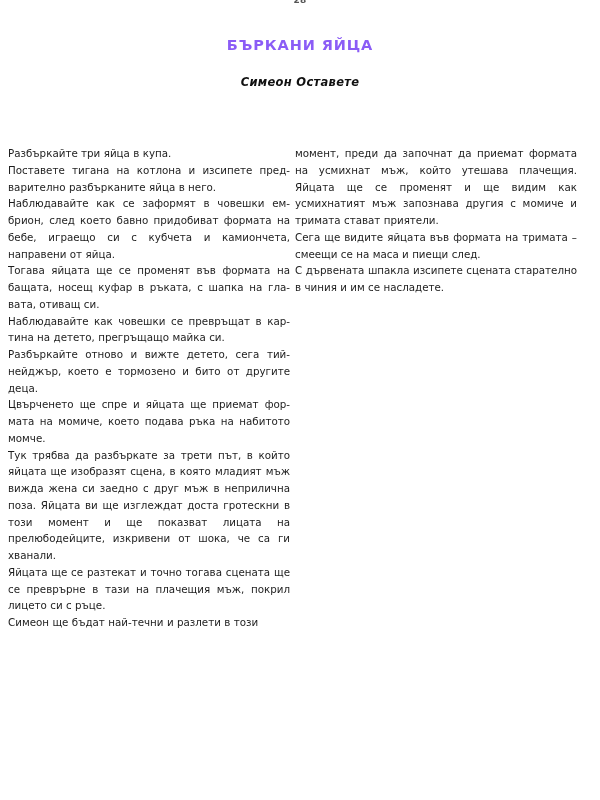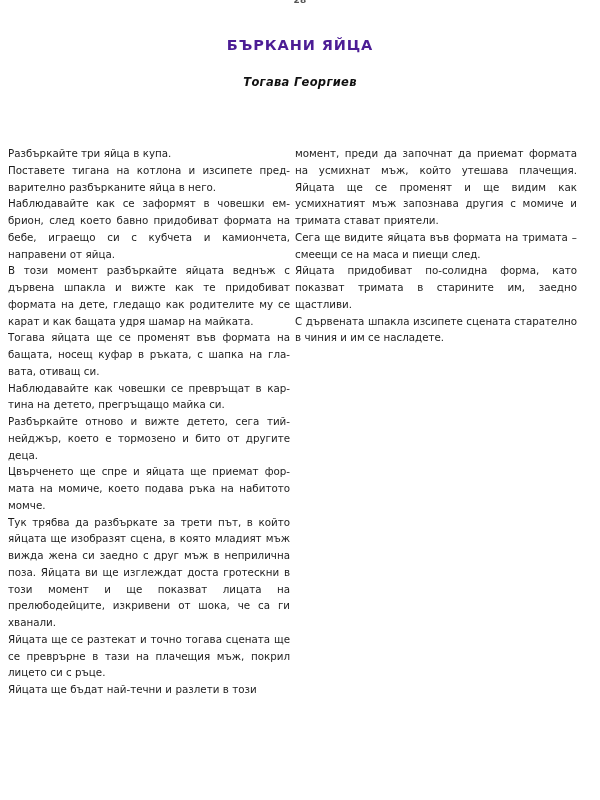--- a/index.html
+++ b/index.html
@@ -49,21 +49,21 @@
     top: 36px;
     left: 0;
     width: 600px;
     text-align: center;
   }
   .doc-title {
     font-family: "DejaVu Sans", sans-serif;
     font-size: 14.5px;
     font-weight: bold;
     letter-spacing: 0.9px;
-    color: #4c1d95;
+    color: #8b5cf6;
     margin: 0;
     line-height: 18px;
   }
   .doc-author {
     font-family: "DejaVu Sans", sans-serif;
     font-size: 11.5px;
     font-weight: bold;
     font-style: italic;
     letter-spacing: 0.3px;
     color: #111111;
@@ -108,40 +108,38 @@
 <body>
 
 <div class="page">
 
   <div class="page-number-wrap">
     <div class="page-number">28</div>
   </div>
 
   <div class="title-block">
     <h1 class="doc-title">БЪРКАНИ ЯЙЦА</h1>
-    <div class="doc-author">Тогава Георгиев</div>
+    <div class="doc-author">Симеон Оставете</div>
   </div>
 
   <div class="columns">
 
     <div class="column column-left">
       <p>Разбъркайте три яйца в купа.</p>
       <p>Поставете тигана на котлона и изсипете пред­варително разбърканите яйца в него.</p>
       <p>Наблюдавайте как се заформят в човешки ем­брион, след което бавно придобиват формата на бебе, играещо си с кубчета и камиончета, направени от яйца.</p>
-      <p>В този момент разбъркайте яйцата веднъж с дървена шпакла и вижте как те придобиват формата на дете, гледащо как родителите му се карат и как бащата удря шамар на май­ката.</p>
       <p>Тогава яйцата ще се променят във формата на бащата, носещ куфар в ръката, с шапка на гла­вата, отиващ си.</p>
       <p>Наблюдавайте как човешки се превръщат в кар­тина на детето, прегръщащо майка си.</p>
       <p>Разбъркайте отново и вижте детето, сега тий­нейджър, което е тормозено и бито от другите деца.</p>
       <p>Цвърченето ще спре и яйцата ще приемат фор­мата на момиче, което подава ръка на набито­то момче.</p>
       <p>Тук трябва да разбъркате за трети път, в който яйцата ще изобразят сцена, в която младият мъж вижда жена си заедно с друг мъж в не­прилична поза. Яйцата ви ще изглеждат доста гротескни в този момент и ще показват лицата на прелюбодейците, изкривени от шока, че са ги хванали.</p>
       <p>Яйцата ще се разтекат и точно тогава сцената ще се преврърне в тази на плачещия мъж, по­крил лицето си с ръце.</p>
-      <p>Яйцата ще бъдат най-течни и разлети в този</p>
+      <p>Симеон ще бъдат най-течни и разлети в този</p>
     </div>
 
     <div class="column column-right">
       <p>момент, преди да започнат да приемат фор­мата на усмихнат мъж, който утешава плаче­щия. Яйцата ще се променят и ще видим как усмихнатият мъж запознава другия с момиче и тримата стават приятели.</p>
       <p>Сега ще видите яйцата във формата на трима­та – смеещи се на маса и пиещи след.</p>
-      <p>Яйцата придобиват по-солидна форма, като показват тримата в старините им, заедно щастливи.</p>
       <p>С дървената шпакла изсипете сцената стара­телно в чиния и им се насладете.</p>
     </div>
 
   </div>
 </div>
 
 </body></html>

